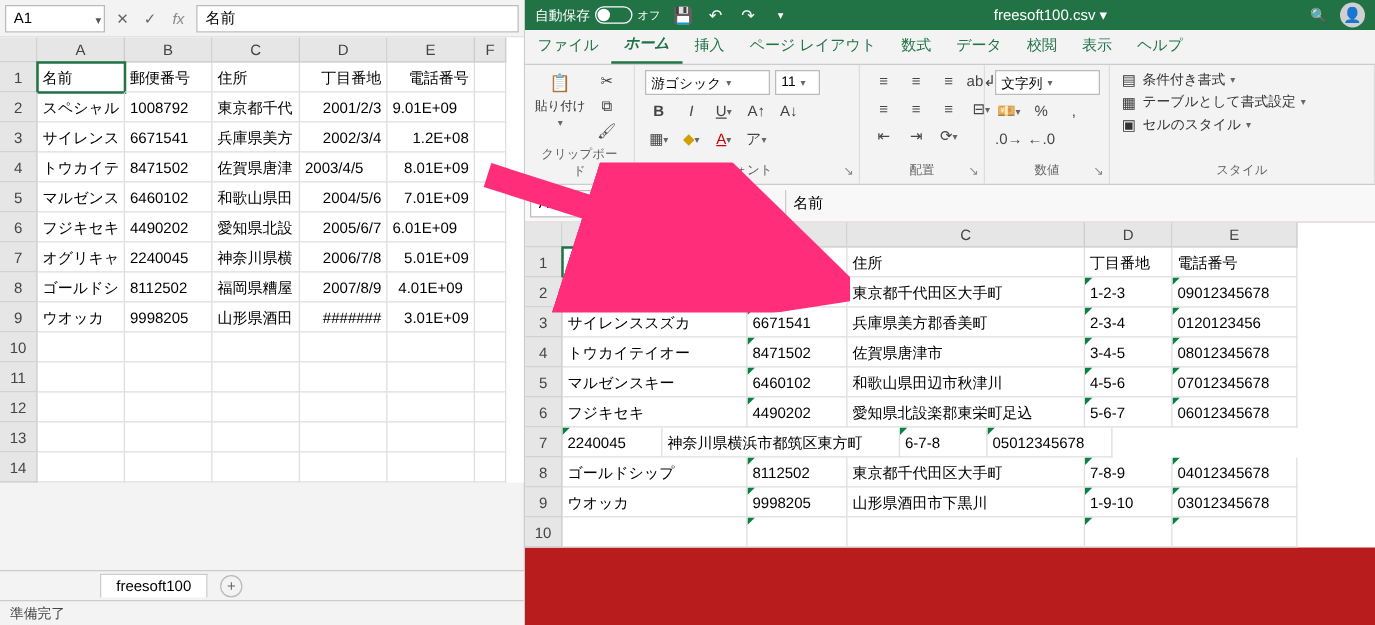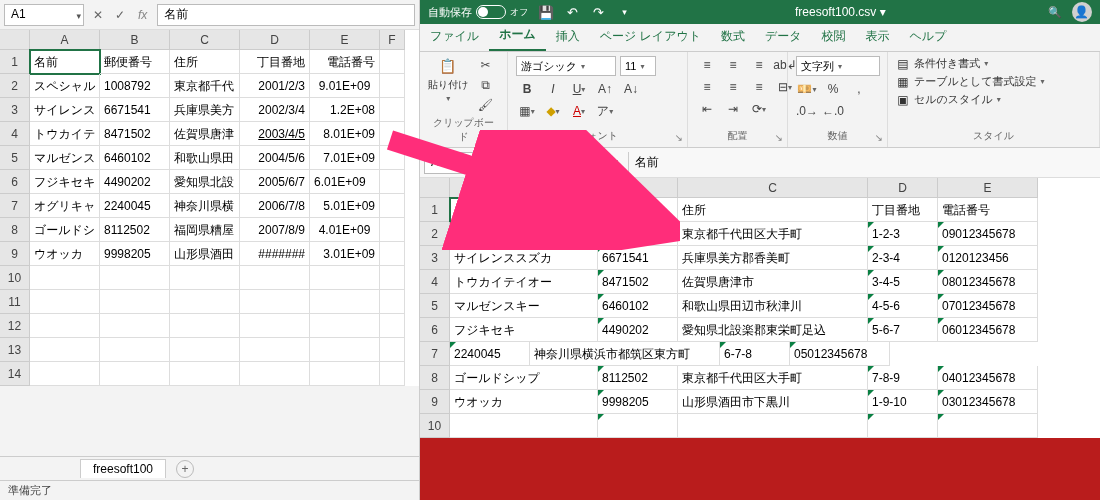--- a/index.html
+++ b/index.html
@@ -40,21 +40,21 @@
 .right-app { position: absolute; left: 420px; top: 0; width: 680px; height: 500px; background: #b91c1c; }
 .titlebar { height: 24px; background: #217346; display: flex; align-items: center; color: #fff; font-size: 11px; padding: 0 8px; gap: 10px; }
 .autosave { display: flex; align-items: center; gap: 4px; }
 .toggle { width: 30px; height: 14px; border: 1px solid #fff; border-radius: 7px; position: relative; }
 .toggle::after { content: ""; position: absolute; left: 1px; top: 1px; width: 10px; height: 10px; background: #fff; border-radius: 50%; }
 .qat-icon { width: 16px; height: 16px; display: flex; align-items: center; justify-content: center; font-size: 13px; }
 .title-name { flex: 1; text-align: center; font-size: 12px; }
 .search-icon, .user-icon { width: 20px; height: 20px; border-radius: 50%; background: #d0d0d0; display: flex; align-items: center; justify-content: center; font-size: 12px; color: #555; }
 .ribbon-tabs { height: 28px; background: #f3f3f3; display: flex; align-items: end; font-size: 12px; border-bottom: 1px solid #ccc; }
 .rtab { padding: 6px 10px; color: #217346; }
-.rtab.active { border-bottom: 2px solid #217346; font-weight: bold; }
+.rtab.active { border-bottom: 2px solid #217346; font-weight: bold; font-style: italic; }
 
 .ribbon { height: 96px; background: #f3f3f3; display: flex; border-bottom: 1px solid #ccc; }
 .group { border-right: 1px solid #ddd; padding: 4px 8px; position: relative; display: flex; flex-direction: column; }
 .group-body { flex: 1; display: flex; gap: 6px; align-items: flex-start; }
 .group-label { text-align: center; font-size: 10px; color: #666; padding-top: 2px; }
 .g-launcher { position: absolute; right: 4px; bottom: 4px; font-size: 10px; color: #888; }
 
 .big-btn { display: flex; flex-direction: column; align-items: center; gap: 2px; font-size: 10px; color: #333; }
 .ico { width: 20px; height: 20px; display: flex; align-items: center; justify-content: center; font-size: 14px; }
 .small-row { display: flex; gap: 4px; align-items: center; }
@@ -115,38 +115,38 @@
           <div class="cell cD" style="text-align: right;">丁目番地</div>
           <div class="cell cE" style="text-align: right;">電話番号</div>
           <div class="cell cF"></div>
         </div>
         <div class="row">
           <div class="row-header">2</div>
           <div class="cell cA">スペシャル</div>
           <div class="cell cB">1008792</div>
           <div class="cell cC">東京都千代</div>
           <div class="cell cD" style="text-align: right;">2001/2/3</div>
-          <div class="cell cE" style="text-align: center;">9.01E+09</div>
+          <div class="cell cE" style="text-align: left;">9.01E+09</div>
           <div class="cell cF"></div>
         </div>
         <div class="row">
           <div class="row-header">3</div>
           <div class="cell cA">サイレンス</div>
           <div class="cell cB">6671541</div>
           <div class="cell cC">兵庫県美方</div>
           <div class="cell cD" style="text-align: right;">2002/3/4</div>
           <div class="cell cE" style="text-align: right;">1.2E+08</div>
           <div class="cell cF"></div>
         </div>
         <div class="row">
           <div class="row-header">4</div>
           <div class="cell cA">トウカイテ</div>
           <div class="cell cB">8471502</div>
           <div class="cell cC">佐賀県唐津</div>
-          <div class="cell cD" style="text-align: right; text-decoration: underline;">2003/4/5</div>
+          <div class="cell cD" style="text-align: left;">2003/4/5</div>
           <div class="cell cE" style="text-align: right;">8.01E+09</div>
           <div class="cell cF"></div>
         </div>
         <div class="row">
           <div class="row-header">5</div>
           <div class="cell cA">マルゼンス</div>
           <div class="cell cB">6460102</div>
           <div class="cell cC">和歌山県田</div>
           <div class="cell cD" style="text-align: right;">2004/5/6</div>
           <div class="cell cE" style="text-align: right;">7.01E+09</div>

